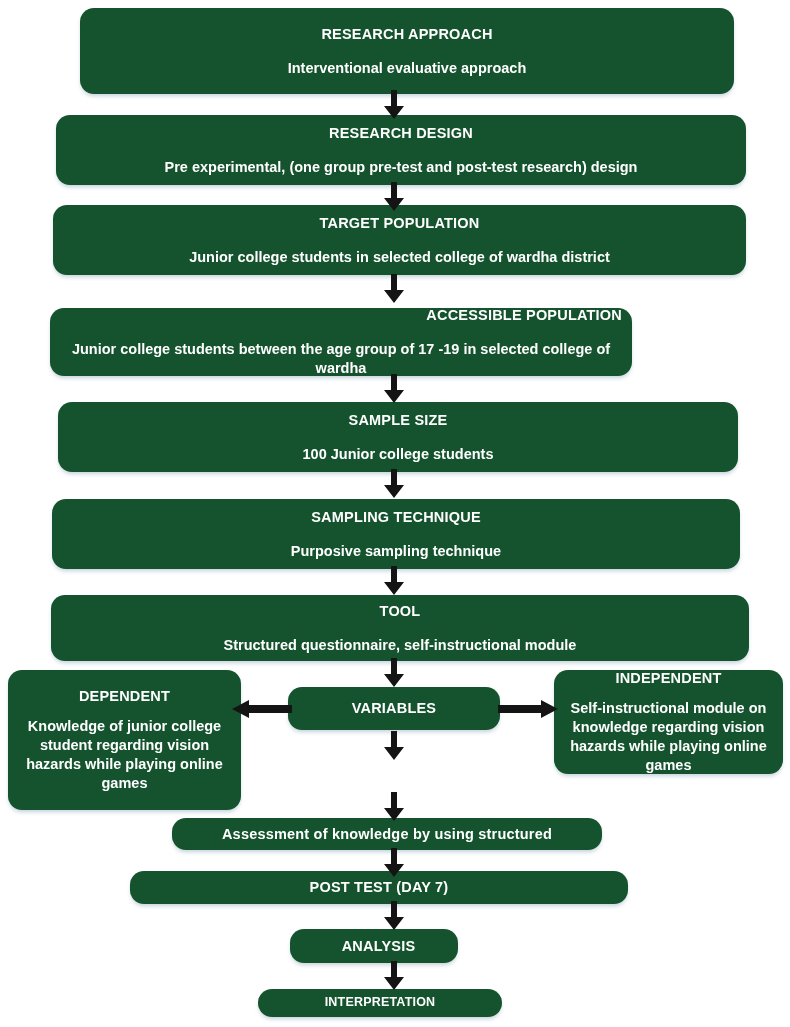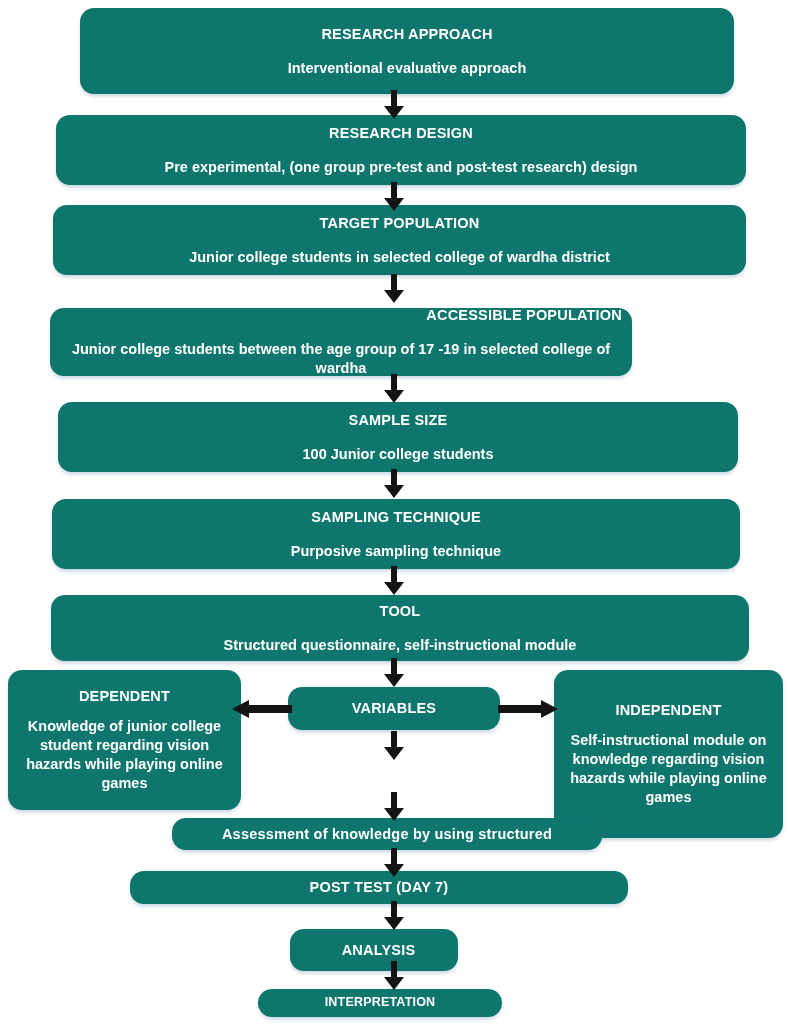--- a/index.html
+++ b/index.html
@@ -18,21 +18,21 @@
   #canvas {
     position: absolute;
     left: 0; top: 0;
     width: 790px;
     height: 1027px;
   }
 
   .node {
     position: absolute;
     box-sizing: border-box;
-    background: #0f766e;
+    background: #14532d;
     border-radius: 14px;
     color: #ffffff;
     display: flex;
     flex-direction: column;
     align-items: center;
     justify-content: center;
     text-align: center;
     box-shadow: 0 3px 4px -1px rgba(120,150,175,0.45);
     padding: 2px 10px;
   }
@@ -73,26 +73,26 @@
   
   #n-approach   { left: 80px;  top: 8px;    width: 654px; height: 86px; }
   #n-design     { left: 56px;  top: 115px;  width: 690px; height: 70px; }
   #n-target     { left: 53px;  top: 205px;  width: 693px; height: 70px; }
   #n-accessible { left: 50px;  top: 308px;  width: 582px; height: 68px; align-items: flex-end; }
   #n-samplesize { left: 58px;  top: 402px;  width: 680px; height: 70px; }
   #n-sampling   { left: 52px;  top: 499px;  width: 688px; height: 70px; }
   #n-tool       { left: 51px;  top: 595px;  width: 698px; height: 66px; }
 
   #n-dependent  { left: 8px;   top: 670px;  width: 233px; height: 140px; }
-  #n-independent{ left: 554px; top: 670px;  width: 229px; height: 168px; }
+  #n-independent{ left: 554px; top: 670px;  width: 229px; height: 104px; }
   #n-variables  { left: 288px; top: 687px;  width: 212px; height: 43px; }
   #n-pretest    { left: 275px; top: 761px;  width: 237px; height: 33px; }
   #n-assessment { left: 172px; top: 818px;  width: 430px; height: 32px; text-align: center; }
   #n-posttest   { left: 130px; top: 871px;  width: 498px; height: 33px; }
-  #n-analysis   { left: 290px; top: 929px;  width: 168px; height: 42px; padding-left: 19px; }
+  #n-analysis   { left: 290px; top: 929px;  width: 168px; height: 34px; padding-left: 19px; }
   #n-interpret  { left: 258px; top: 989px;  width: 244px; height: 28px; }
   #n-interpret .title { font-size: 12.5px; }
 
   
   #a1 { left: 381px; top: 90px;  }
   #a2 { left: 381px; top: 182px; }
   #a3 { left: 381px; top: 274px; }
   #a4 { left: 381px; top: 374px; }
   #a5 { left: 381px; top: 469px; }
   #a6 { left: 381px; top: 566px; }

